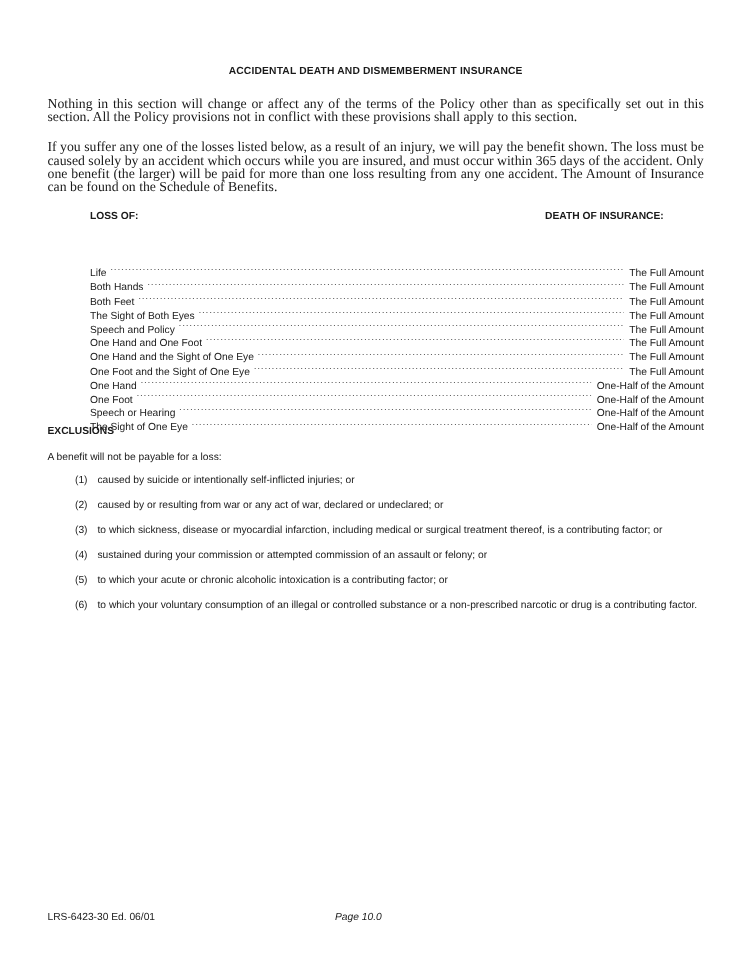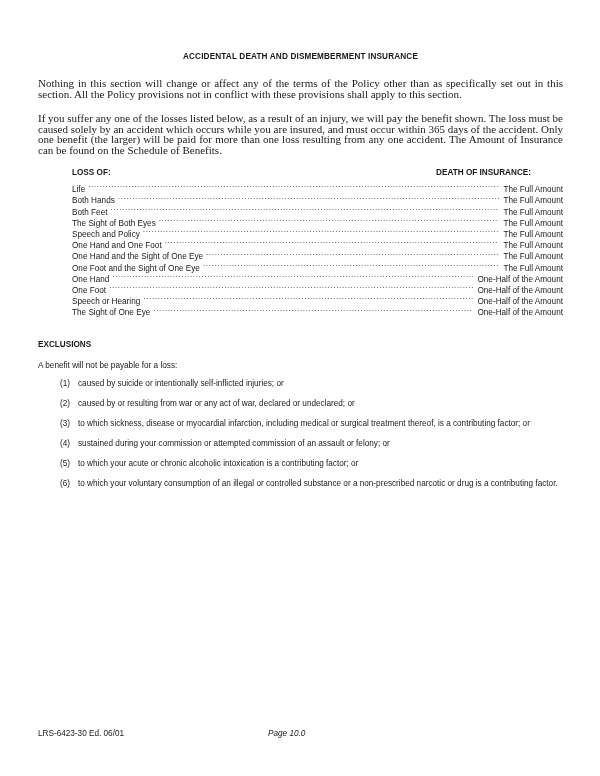--- a/index.html
+++ b/index.html
@@ -63,21 +63,21 @@
   }
   .col-headers .right-h {
     position: absolute;
     right: 32px;
     top: 0;
   }
 
   .loss-table {
     position: absolute;
     left: 72px;
-    top: 181px;
+    top: 210px;
     width: 491px;
     font-size: 8.2px;
   }
   .loss-row {
     display: flex;
     align-items: baseline;
     height: 11.2px;
     line-height: 11.2px;
     white-space: nowrap;
   }

